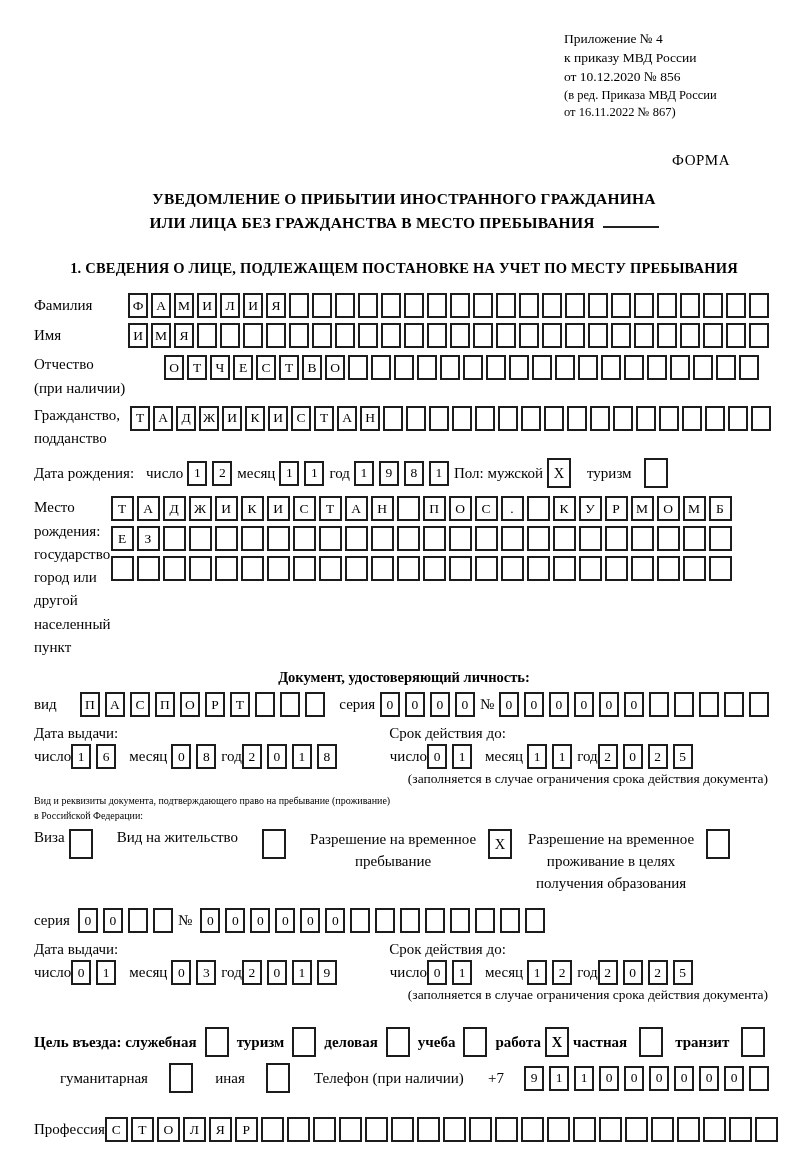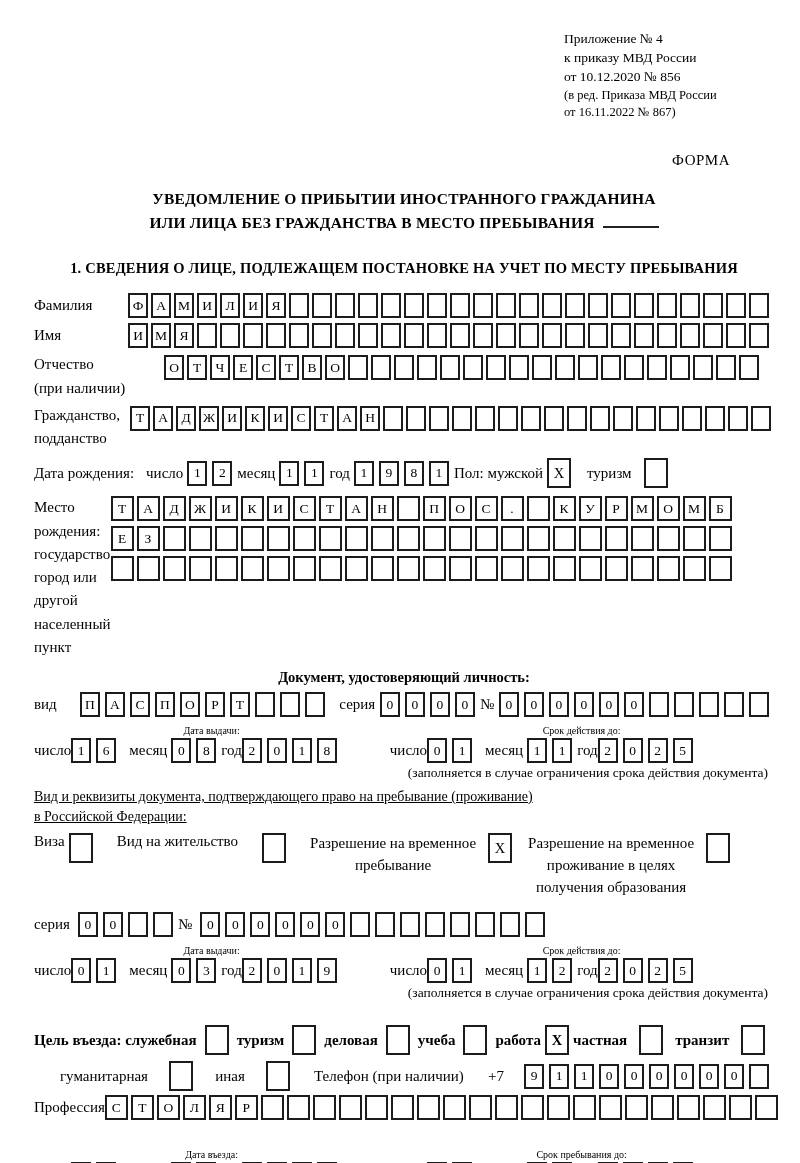--- a/index.html
+++ b/index.html
@@ -22,23 +22,23 @@
   .cell{display:inline-flex;align-items:center;justify-content:center;flex:0 0 auto;
         width:16px;height:21px;border:2px solid #1c1c1c;margin-right:3px;
         font-size:13.5px;background:#fff;}
   .w .cell{width:19px;}
   .sp .cell{margin-right:5px;}
   .cb{display:inline-flex;align-items:center;justify-content:center;width:20px;height:26px;
       border:2px solid #1c1c1c;font-size:14.5px;flex:0 0 auto;}
   .gap4{width:4px;} .gap8{width:8px;} .gap12{width:12px;} .gap16{width:16px;} .gap24{width:24px;}
   .doc-hdr{text-align:center;font-weight:bold;font-size:14.5px;margin-top:10px;}
   .twocol{display:flex;margin-top:8px;}
-  .twocol .c{font-size:10px;text-align:center;}
+  .twocol .c{font-size:15px;}
   .note{font-size:13.5px;text-align:right;margin-top:2px;padding-right:6px;}
-  .plain{font-size:14px;margin-top:8px;text-decoration:underline;}
+  .plain{font-size:10px;margin-top:8px;}
   .ctr{text-align:center;line-height:1.45;}
 </style>
 </head>
 <body>
 
 <div class="page">
 
   <div class="hdr">
     <div>Приложение № 4</div>
     <div>к приказу МВД России</div>
@@ -547,21 +547,21 @@
         <span class="cell">0</span>
         <span class="cell">0</span>
         <span class="cell">0</span>
         <span class="cell">0</span>
         <span class="cell">0</span>
         <span class="cell">0</span>
         <span class="cell"></span>
       </span>
   </div>
 
-  <div class="row" style="margin-top:4px;">
+  <div class="row" style="margin-top:24px;">
     <span class="lbl" style="width:96px;">Профессия</span>
     <span class="cells w">
         <span class="cell">С</span>
         <span class="cell">Т</span>
         <span class="cell">О</span>
         <span class="cell">Л</span>
         <span class="cell">Я</span>
         <span class="cell">Р</span>
         <span class="cell"></span>
         <span class="cell"></span>

